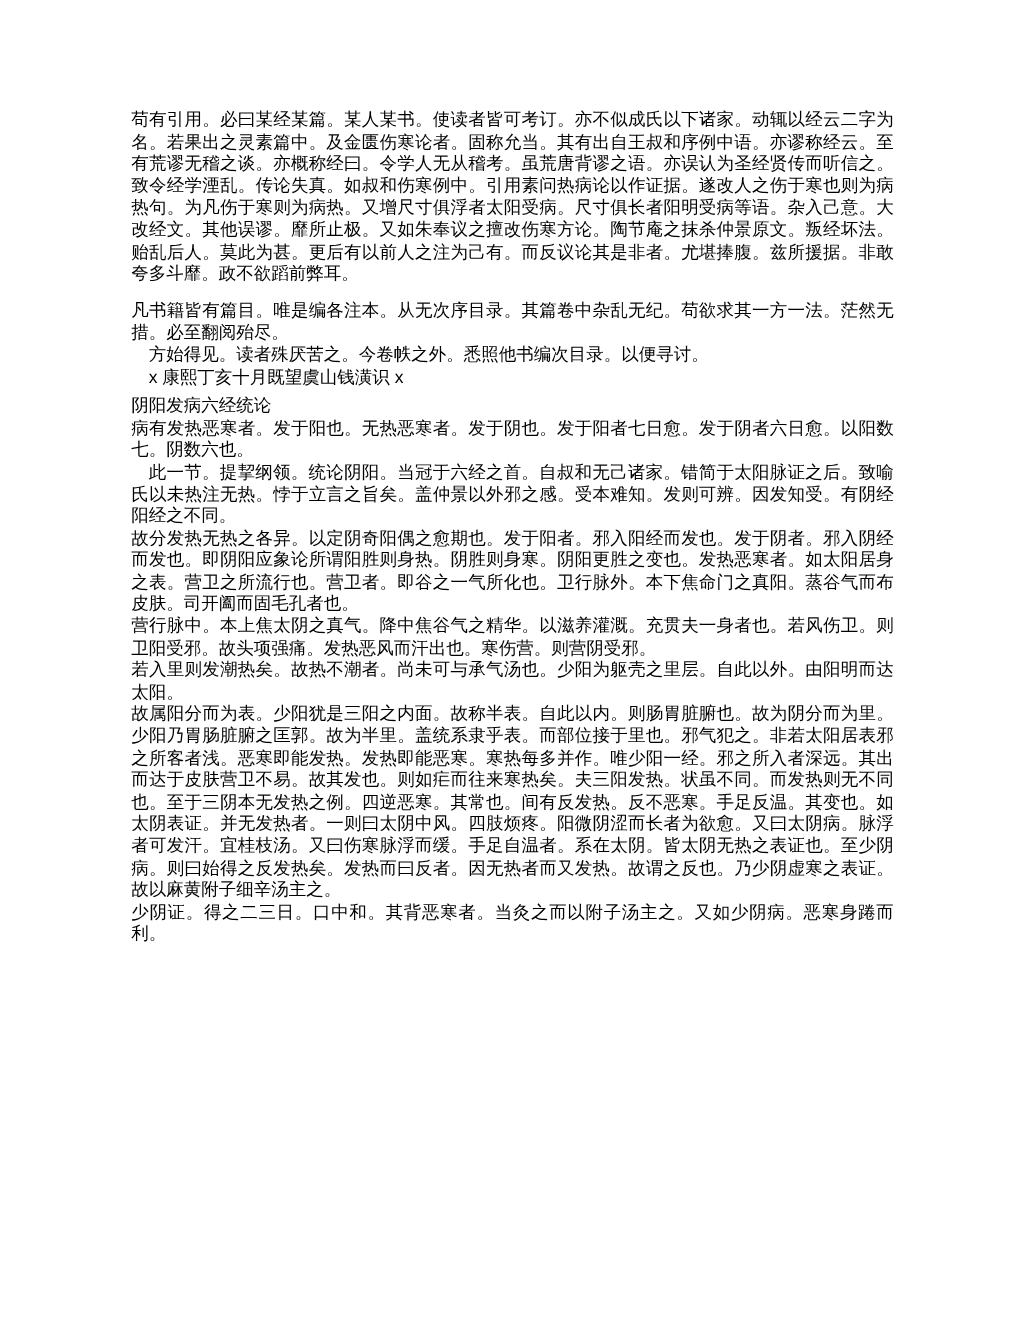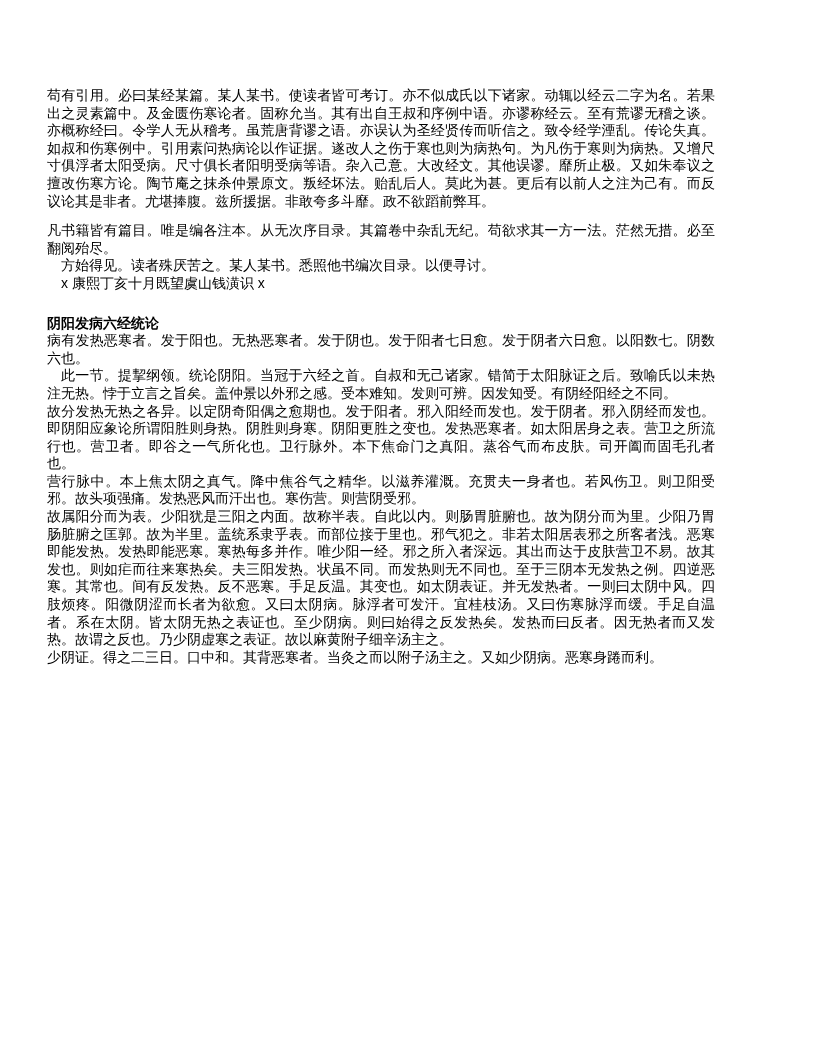--- a/index.html
+++ b/index.html
@@ -10,44 +10,45 @@
     width: 816px;
     height: 1056px;
     background: #ffffff;
     overflow: hidden;
     font-family: "Liberation Sans", "DejaVu Sans", sans-serif;
   }
   .page {
     box-sizing: border-box;
     width: 816px;
     height: 904px;
-    padding: 87px 101px 40px 47px;
+    padding: 87px 101px 40px 105px;
     background: #ffffff;
   }
   .para {
     margin: 0;
     font-size: 14px;
     line-height: 17.6px;
     color: #000000;
     text-align: justify;
     text-justify: inter-ideograph;
     word-break: break-all;
   }
   .indent-1 { text-indent: 14px; }
   .gap-small { margin-top: 12px; }
-  .gap-line  { margin-top: 22px; font-weight: bold; }
+  .gap-line  { margin-top: 6px; }
 </style>
 </head>
 <body>
 
 <main class="page">
     <p class="para">苟有引用。必曰某经某篇。某人某书。使读者皆可考订。亦不似成氏以下诸家。动辄以经云二字为名。若果出之灵素篇中。及金匮伤寒论者。固称允当。其有出自王叔和序例中语。亦谬称经云。至有荒谬无稽之谈。亦概称经曰。令学人无从稽考。虽荒唐背谬之语。亦误认为圣经贤传而听信之。致令经学湮乱。传论失真。如叔和伤寒例中。引用素问热病论以作证据。遂改人之伤于寒也则为病热句。为凡伤于寒则为病热。又增尺寸俱浮者太阳受病。尺寸俱长者阳明受病等语。杂入己意。大改经文。其他误谬。靡所止极。又如朱奉议之擅改伤寒方论。陶节庵之抹杀仲景原文。叛经坏法。贻乱后人。莫此为甚。更后有以前人之注为己有。而反议论其是非者。尤堪捧腹。兹所援据。非敢夸多斗靡。政不欲蹈前弊耳。</p>
     <p class="para gap-small">凡书籍皆有篇目。唯是编各注本。从无次序目录。其篇卷中杂乱无纪。苟欲求其一方一法。茫然无措。必至翻阅殆尽。</p>
-    <p class="para indent-1">方始得见。读者殊厌苦之。某人某书。悉照他书编次目录。以便寻讨。</p>
+    <p class="para indent-1">方始得见。读者殊厌苦之。今卷帙之外。悉照他书编次目录。以便寻讨。</p>
     <p class="para indent-1">x 康熙丁亥十月既望虞山钱潢识 x</p>
     <p class="para gap-line">阴阳发病六经统论</p>
     <p class="para">病有发热恶寒者。发于阳也。无热恶寒者。发于阴也。发于阳者七日愈。发于阴者六日愈。以阳数七。阴数六也。</p>
     <p class="para indent-1">此一节。提挈纲领。统论阴阳。当冠于六经之首。自叔和无己诸家。错简于太阳脉证之后。致喻氏以未热注无热。悖于立言之旨矣。盖仲景以外邪之感。受本难知。发则可辨。因发知受。有阴经阳经之不同。</p>
     <p class="para">故分发热无热之各异。以定阴奇阳偶之愈期也。发于阳者。邪入阳经而发也。发于阴者。邪入阴经而发也。即阴阳应象论所谓阳胜则身热。阴胜则身寒。阴阳更胜之变也。发热恶寒者。如太阳居身之表。营卫之所流行也。营卫者。即谷之一气所化也。卫行脉外。本下焦命门之真阳。蒸谷气而布皮肤。司开阖而固毛孔者也。</p>
     <p class="para">营行脉中。本上焦太阴之真气。降中焦谷气之精华。以滋养灌溉。充贯夫一身者也。若风伤卫。则卫阳受邪。故头项强痛。发热恶风而汗出也。寒伤营。则营阴受邪。</p>
+    <p class="para">若入里则发潮热矣。故热不潮者。尚未可与承气汤也。少阳为躯壳之里层。自此以外。由阳明而达太阳。</p>
     <p class="para">故属阳分而为表。少阳犹是三阳之内面。故称半表。自此以内。则肠胃脏腑也。故为阴分而为里。少阳乃胃肠脏腑之匡郭。故为半里。盖统系隶乎表。而部位接于里也。邪气犯之。非若太阳居表邪之所客者浅。恶寒即能发热。发热即能恶寒。寒热每多并作。唯少阳一经。邪之所入者深远。其出而达于皮肤营卫不易。故其发也。则如疟而往来寒热矣。夫三阳发热。状虽不同。而发热则无不同也。至于三阴本无发热之例。四逆恶寒。其常也。间有反发热。反不恶寒。手足反温。其变也。如太阴表证。并无发热者。一则曰太阴中风。四肢烦疼。阳微阴涩而长者为欲愈。又曰太阴病。脉浮者可发汗。宜桂枝汤。又曰伤寒脉浮而缓。手足自温者。系在太阴。皆太阴无热之表证也。至少阴病。则曰始得之反发热矣。发热而曰反者。因无热者而又发热。故谓之反也。乃少阴虚寒之表证。故以麻黄附子细辛汤主之。</p>
     <p class="para">少阴证。得之二三日。口中和。其背恶寒者。当灸之而以附子汤主之。又如少阴病。恶寒身踡而利。</p>
   </main>
 
 </body></html>

